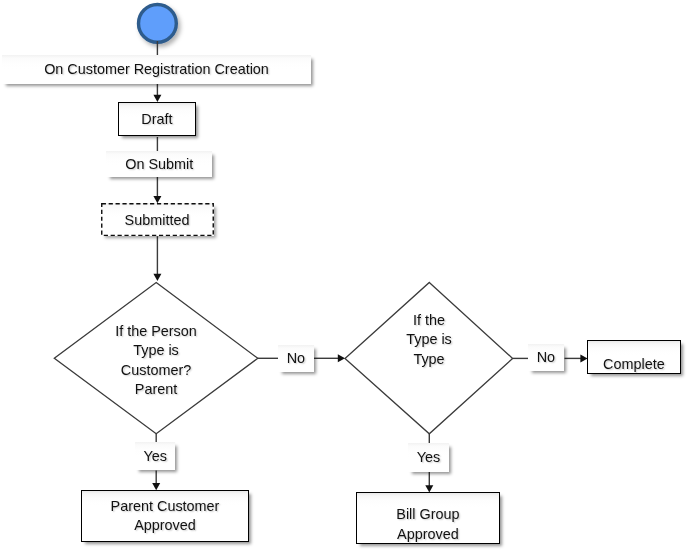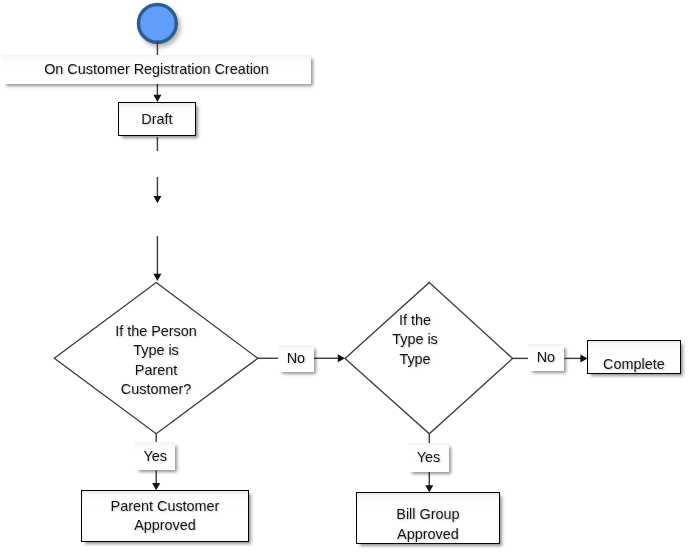--- a/index.html
+++ b/index.html
@@ -24,21 +24,21 @@
   .dtext{position:absolute;text-align:center;color:#111111;font-size:14.4px;
          line-height:19.45px;white-space:nowrap;}
   .dtext div,.node div,.node span{text-shadow:1.2px 1.4px 1.6px rgba(0,0,0,0.20);}
 
   
   #n-trigger{left:2px;top:55px;width:309px;height:29px;}
   #n-draft{left:118px;top:101.8px;width:77.7px;height:34.7px;}
   #n-onsubmit{left:105.9px;top:151.3px;width:106.6px;height:26.2px;}
   #n-submitted{left:100.5px;top:203.4px;width:113px;height:33.1px;}
   #t-d1{left:56px;top:322px;width:200px;}
-  #t-d2{left:332px;top:310.6px;width:166px;text-align:center;}
+  #t-d2{left:346px;top:310.6px;width:166px;text-align:center;}
   #n-no1{left:277.6px;top:344.5px;width:36.5px;height:27.4px;}
   #n-no2{left:527.8px;top:343.9px;width:36.1px;height:26.7px;}
   #n-yes1{left:135.4px;top:441.9px;width:39.7px;height:28.4px;}
   #n-yes2{left:408px;top:442.5px;width:41px;height:29.5px;}
   #n-complete{left:587px;top:339.9px;width:93.8px;height:33.8px;padding-top:15px;}
   #n-parent{left:81px;top:490.2px;width:168px;height:51.4px;line-height:18.9px;}
   #n-bill{left:356.2px;top:492px;width:143.4px;height:52.4px;line-height:19.5px;padding-top:13px;}
 </style>
 </head>
 <body>
@@ -77,26 +77,35 @@
       <line x1="429.30" y1="472.00" x2="429.30" y2="489.70" stroke="#3b3b3b" stroke-width="1.4"></line>
       <path d="M 425.30 485.20 L 433.30 485.20 L 429.30 492.40 Z" fill="#111111"></path>
   </svg>
 
   <div class="node chip" id="n-trigger">
     <span>On Customer Registration Creation</span>
   </div>
   <div class="node state" id="n-draft">
     <span>Draft</span>
   </div>
+  <div class="node chip" id="n-onsubmit">
+    <span>On Submit</span>
+  </div>
+  <div class="node state-dashed" id="n-submitted">
+    <svg class="dashborder" width="113" height="34" viewBox="0 0 113 34">
+      <rect x="0.75" y="0.75" width="111.5" height="31.6" fill="none" stroke="#0d0d0d" stroke-width="1.4" stroke-dasharray="4.2 2.7"></rect>
+    </svg>
+    <span>Submitted</span>
+  </div>
 
   <div class="dtext" id="t-d1">
       <div>If the Person</div>
       <div>Type is</div>
+      <div>Customer?</div>
       <div>Parent</div>
-      <div>Customer?</div>
     </div>
   <div class="dtext" id="t-d2">
       <div>If the</div>
       <div>Type is</div>
       <div>Type</div>
     </div>
 
   <div class="node chip" id="n-no1">
     <span>No</span>
   </div>

